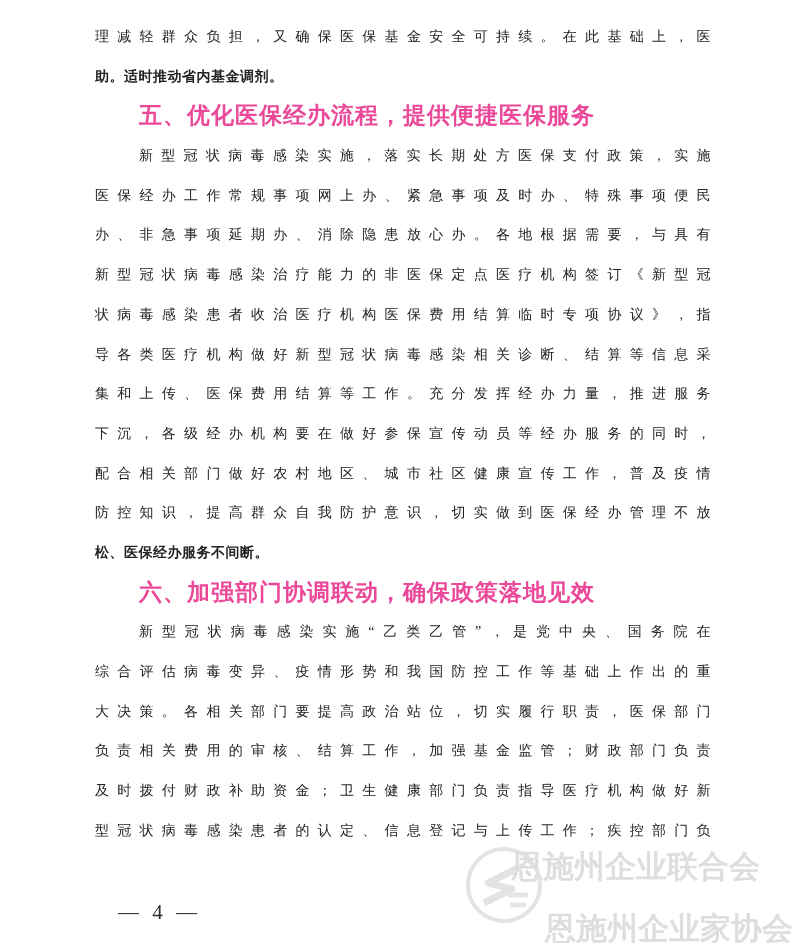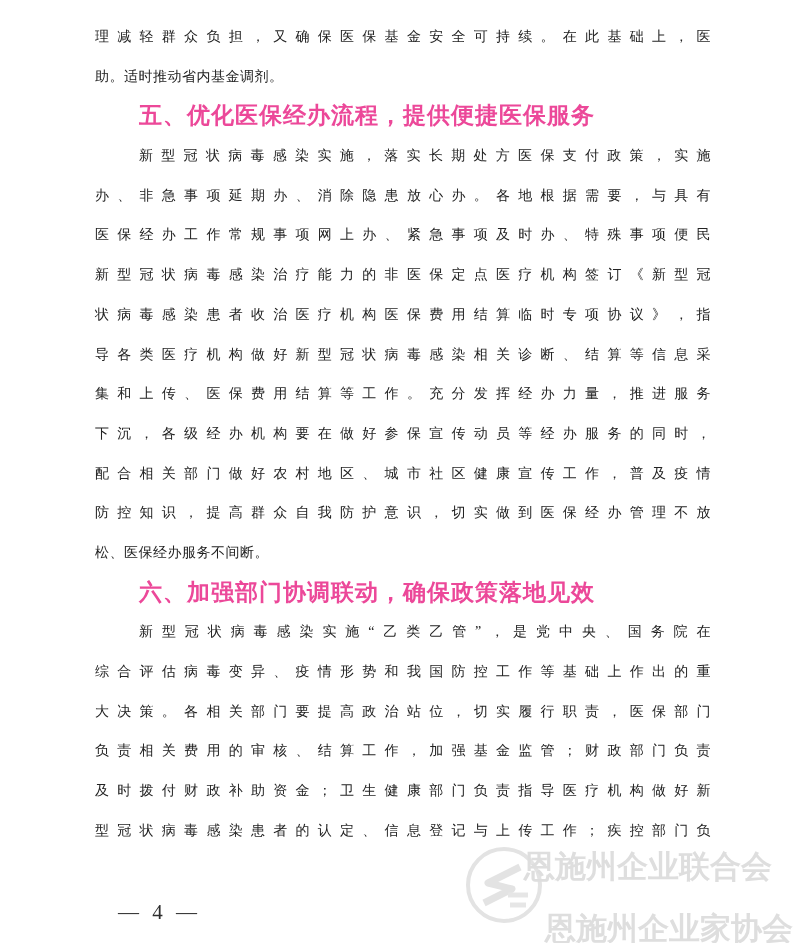--- a/index.html
+++ b/index.html
@@ -23,21 +23,21 @@
   .line {
     height: 39.7px;
     line-height: 39.7px;
     font-size: 14px;
     color: #232323;
     text-align: justify;
     text-align-last: justify;
     text-justify: inter-character;
     letter-spacing: 0.5px;
   }
-  .line.end  { text-align-last: left; }
+  .line.end  { text-align-last: left; font-weight: bold; }
   .line.first { text-indent: 44px; }
   .line.heading {
     font-family: "Liberation Sans", "DejaVu Sans", sans-serif;
     font-weight: bold;
     font-size: 23px;
     color: #ec4899;
     text-align-last: left;
     text-indent: 44px;
     letter-spacing: 1px;
   }
@@ -59,21 +59,21 @@
   .wm-logo { position: absolute; left: 464px; top: 845px; }
   .wm-text {
     position: absolute;
     font-family: "Liberation Sans", "DejaVu Sans", sans-serif;
     font-weight: bold;
     white-space: nowrap;
     color: #dedede;
     font-size: 31px;
     letter-spacing: 0px;
   }
-  .wm1 { left: 524px; top: 846px; }
+  .wm1 { left: 512px; top: 846px; }
   .wm2 { left: 545px; top: 908px; }
 </style>
 </head>
 <body>
 
 <div class="page">
 
   <div class="watermark">
     <svg class="wm-logo" width="80" height="80" viewBox="0 0 80 80" aria-hidden="true">
       <circle cx="40" cy="40" r="36" fill="none" stroke="#e3e3e3" stroke-width="4"></circle>
@@ -83,22 +83,22 @@
     </svg>
     <div class="wm-text wm1">恩施州企业联合会</div>
     <div class="wm-text wm2">恩施州企业家协会</div>
   </div>
 
   <div class="doc" id="doc">
       <div class="line">理减轻群众负担，又确保医保基金安全可持续。在此基础上，医</div>
       <div class="line end">助。适时推动省内基金调剂。</div>
       <div class="line heading">五、优化医保经办流程，提供便捷医保服务</div>
       <div class="line first">新型冠状病毒感染实施，落实长期处方医保支付政策，实施</div>
+      <div class="line">医保经办工作常规事项网上办、紧急事项及时办、特殊事项便民</div>
       <div class="line">办、非急事项延期办、消除隐患放心办。各地根据需要，与具有</div>
-      <div class="line">医保经办工作常规事项网上办、紧急事项及时办、特殊事项便民</div>
       <div class="line">新型冠状病毒感染治疗能力的非医保定点医疗机构签订《新型冠</div>
       <div class="line">状病毒感染患者收治医疗机构医保费用结算临时专项协议》，指</div>
       <div class="line">导各类医疗机构做好新型冠状病毒感染相关诊断、结算等信息采</div>
       <div class="line">集和上传、医保费用结算等工作。充分发挥经办力量，推进服务</div>
       <div class="line">下沉，各级经办机构要在做好参保宣传动员等经办服务的同时，</div>
       <div class="line">配合相关部门做好农村地区、城市社区健康宣传工作，普及疫情</div>
       <div class="line">防控知识，提高群众自我防护意识，切实做到医保经办管理不放</div>
       <div class="line end">松、医保经办服务不间断。</div>
       <div class="line heading">六、加强部门协调联动，确保政策落地见效</div>
       <div class="line first">新型冠状病毒感染实施“乙类乙管”，是党中央、国务院在</div>

